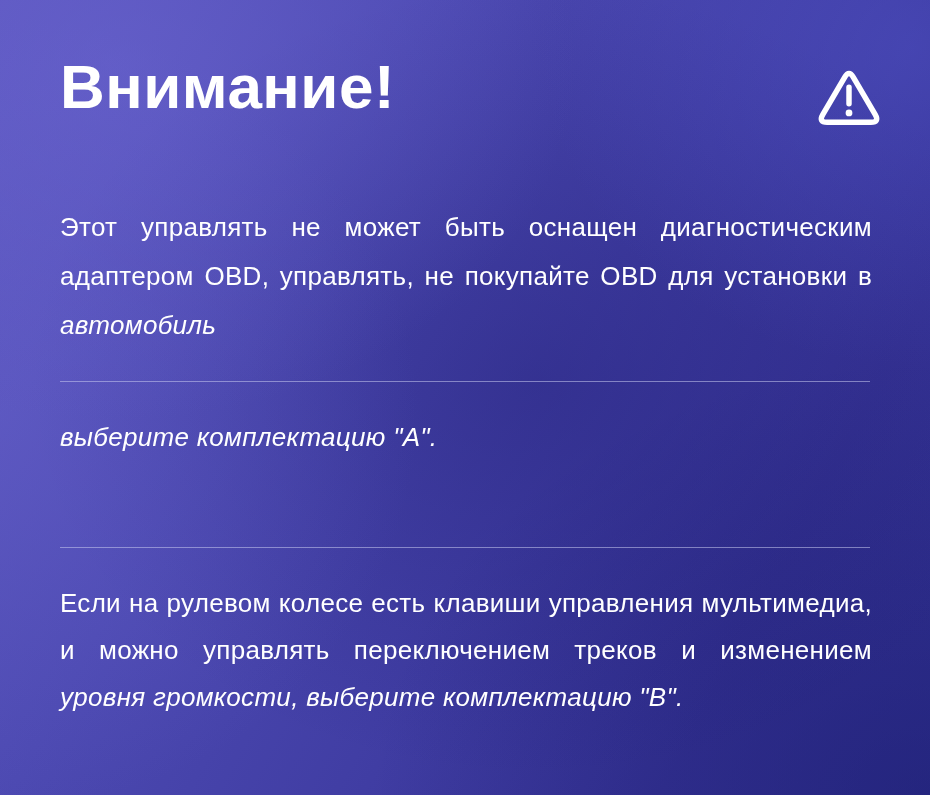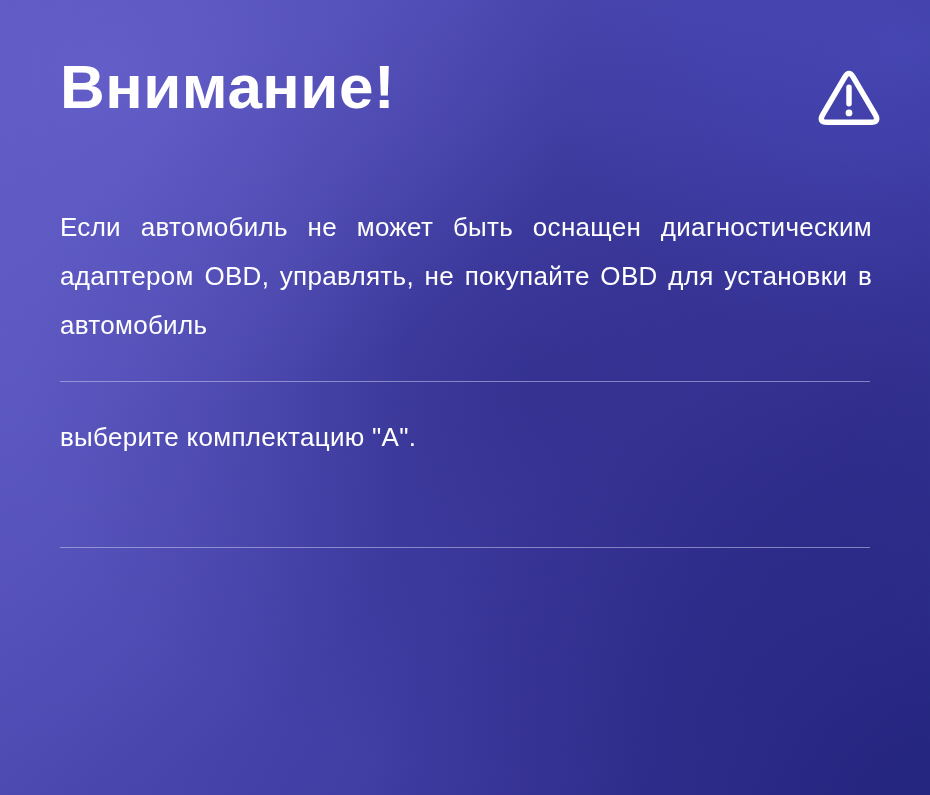--- a/index.html
+++ b/index.html
@@ -44,20 +44,21 @@
     line-height: 49px;
     letter-spacing: 0.3px;
   }
   .para .line {
     text-align: justify;
     text-align-last: justify;
     white-space: normal;
   }
   .para .line:last-child {
     text-align-last: left;
+    font-style: italic;
   }
   .p1 { top: 203px; }
   .p2 { top: 413px; }
   .p3 { top: 580px; line-height: 47px; }
   .divider {
     position: absolute;
     left: 60px;
     width: 810px;
     height: 1px;
     background: rgba(198,200,238,0.55);
@@ -73,28 +74,34 @@
   <h1 class="title">Внимание!</h1>
 
   <svg class="warn-icon" viewBox="0 0 64 58" fill="none" xmlns="http://www.w3.org/2000/svg">
     <path d="M36 11.9 L56 46.1 Q60 53 52 53 L12 53 Q4 53 8 46.1 L28 11.9 Q32 5 36 11.9 Z" stroke="#ffffff" stroke-width="5" stroke-linejoin="round" stroke-linecap="round" fill="none"></path>
     <line x1="32" y1="21" x2="32" y2="36" stroke="#ffffff" stroke-width="5" stroke-linecap="round"></line>
     <circle cx="32" cy="44.5" r="3.1" fill="#ffffff"></circle>
   </svg>
 
   <section class="para p1">
 
-  <div class="line">Если автомобиль не может быть оснащен диагностическим</div>
+  <div class="line">Этот управлять не может быть оснащен диагностическим</div>
       <div class="line">адаптером OBD, управлять, не покупайте OBD для установки в</div>
       <div class="line">автомобиль</div>
     </section>
 
   <div class="divider d1"></div>
 
   <section class="para p2">
 
       <div class="line">выберите комплектацию "A".</div>
     </section>
 
   <div class="divider d2"></div>
 
+  <section class="para p3">
+
+  <div class="line">Если на рулевом колесе есть клавиши управления мультимедиа,</div>
+      <div class="line">и можно управлять переключением треков и изменением</div>
+      <div class="line">уровня громкости, выберите комплектацию "B".</div>
+    </section>
 
 </div>
 
 </body></html>

